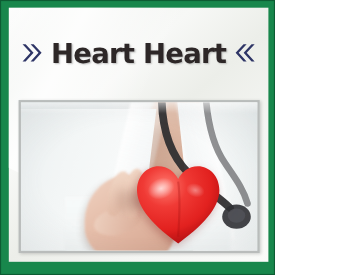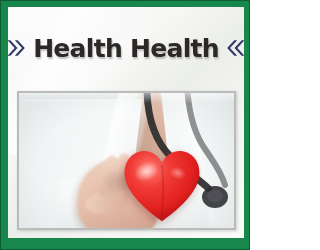--- a/index.html
+++ b/index.html
@@ -257,21 +257,21 @@
 
     <div id="title-band">
 
       <span class="chev">
         <svg viewBox="0 0 20 20" aria-hidden="true">
           <path d="M1.5 2.2 L8.7 10 L1.5 17.8 L4.3 17.8 L11.5 10 L4.3 2.2 Z" fill="#2E3566"></path>
           <path d="M8.8 2.2 L16 10 L8.8 17.8 L11.6 17.8 L18.8 10 L11.6 2.2 Z" fill="#2E3566"></path>
         </svg>
       </span>
 
-      <span id="page-title">Health Health</span>
+      <span id="page-title">Heart Heart</span>
 
       <span class="chev">
         <svg viewBox="0 0 20 20" aria-hidden="true">
           <path d="M18.5 2.2 L11.3 10 L18.5 17.8 L15.7 17.8 L8.5 10 L15.7 2.2 Z" fill="#2E3566"></path>
           <path d="M11.2 2.2 L4 10 L11.2 17.8 L8.4 17.8 L1.2 10 L8.4 2.2 Z" fill="#2E3566"></path>
         </svg>
       </span>
 
     </div>
 

